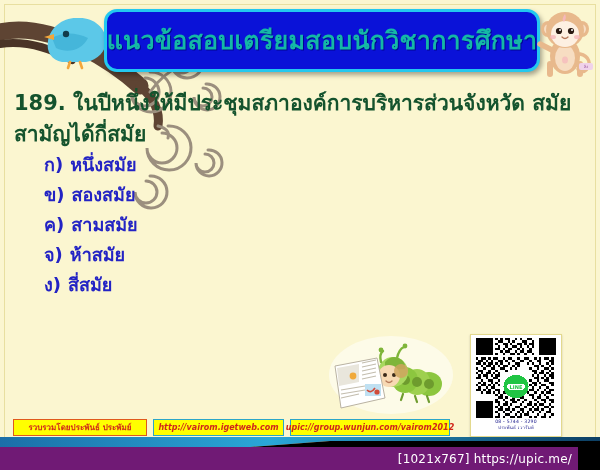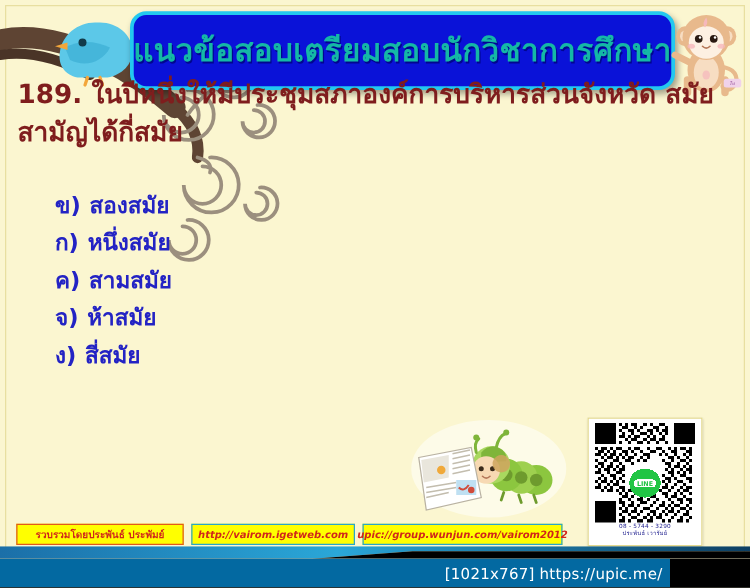--- a/index.html
+++ b/index.html
@@ -46,22 +46,22 @@
     white-space:nowrap;
     text-shadow:1px 1px 0 #00068f;
   }
 
   
   .monkey{position:absolute;left:534px;top:4px;width:62px;height:76px;}
   .monkey-mark{position:absolute;left:578px;top:62px;width:16px;height:9px;}
 
   
   .question{
-    position:absolute;left:14px;top:60px;width:560px;
-    color:#7f1d1d;
+    position:absolute;left:14px;top:88px;width:560px;
+    color:#14532d;
     font-size:21px;
     font-weight:bold;
     line-height:31px;
   }
 
   
   .choices{
     position:absolute;left:44px;top:150px;width:420px;
   }
   .choice{
@@ -120,22 +120,22 @@
   .c3{width:160px;}
 
   
   .wedge{
     position:absolute;left:0;top:437px;width:600px;height:10px;
     overflow:hidden;
   }
 
   
   .footer{
-    position:absolute;left:0;top:447px;width:536px;height:23px;
-    background:#0369a1;
+    position:absolute;left:0;top:447px;width:578px;height:23px;
+    background:#701a75;
     display:flex;align-items:center;justify-content:flex-end;
     padding-right:6px;box-sizing:border-box;
   }
   .footer-text{
     color:#ffffff;font-size:12px;letter-spacing:.2px;white-space:nowrap;
   }
 </style>
 </head>
 <body>
 
@@ -199,24 +199,24 @@
     </svg>
     <svg class="monkey-mark" viewBox="0 0 16 9">
       <rect x="1" y="1" width="14" height="7" rx="2" fill="#f0d2ea"></rect>
       <text x="8" y="6.4" font-size="4" text-anchor="middle" fill="#9c5aa0" font-family="DejaVu Sans, sans-serif">ลิง</text>
     </svg>
 
     <div class="question">189. ในปีหนึ่งให้มีประชุมสภาองค์การบริหารส่วนจังหวัด สมัยสามัญได้กี่สมัย</div>
 
     <div class="choices">
       <div class="choice">
+        <span class="choice-key">ก)</span><span>หนึ่งสมัย</span>
+      </div>
+      <div class="choice">
         <span class="choice-key">ข)</span><span>สองสมัย</span>
-      </div>
-      <div class="choice">
-        <span class="choice-key">ก)</span><span>หนึ่งสมัย</span>
       </div>
       <div class="choice">
         <span class="choice-key">ค)</span><span>สามสมัย</span>
       </div>
       <div class="choice">
         <span class="choice-key">จ)</span><span>ห้าสมัย</span>
       </div>
       <div class="choice">
         <span class="choice-key">ง)</span><span>สี่สมัย</span>
       </div>

